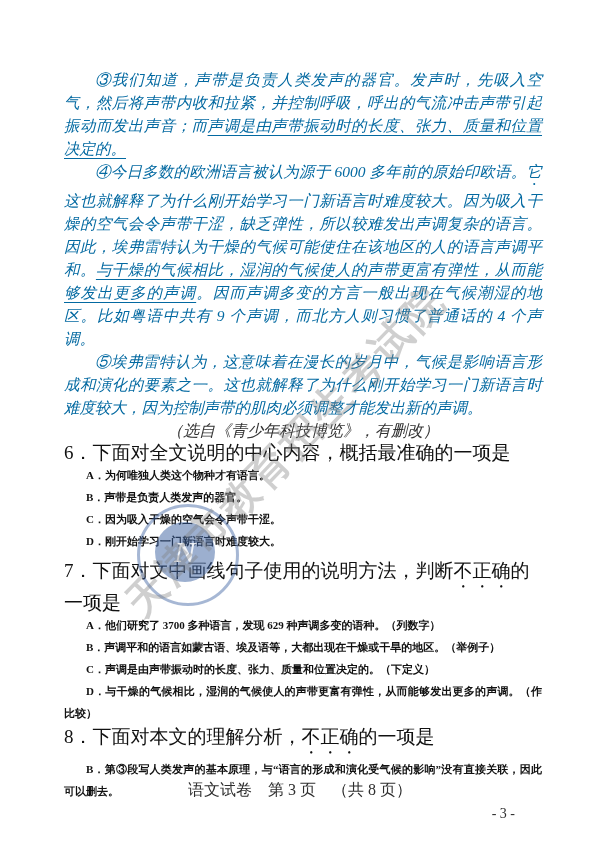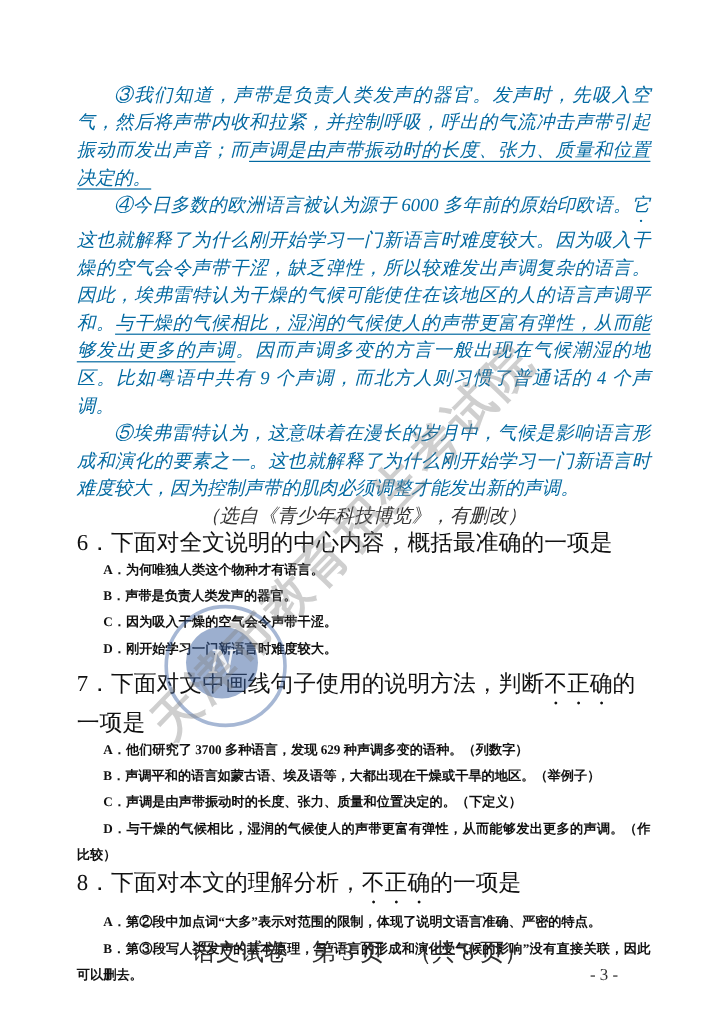--- a/index.html
+++ b/index.html
@@ -55,21 +55,21 @@
     font-size:11px;line-height:22px;
     font-weight:bold;
     text-indent:2em;
     text-align:justify;
     margin:0;
   }
   .footer-center{
     position:absolute;
     left:0;right:0;top:780px;
     text-align:center;
-    font-size:20px;color:#2e2e2e;
+    font-size:16px;color:#2e2e2e;
   }
   .page-number{
     position:absolute;
     top:806px;right:85px;
     font-size:14px;color:#2e2e2e;
   }
   
   .watermark-text{
     position:absolute;
     left:42px;top:425px;
@@ -141,21 +141,20 @@
     <div class="question q7">
       <p class="q-stem"><span>7．</span><span>下面对文中画线句子使用的说明方法，判断</span><span class="emph-dot">不正确</span><span>的一项是</span></p>
       <p class="q-option"><span>A．</span><span>他们研究了 3700 多种语言，发现 629 种声调多变的语种。（列数字）</span></p>
       <p class="q-option"><span>B．</span><span>声调平和的语言如蒙古语、埃及语等，大都出现在干燥或干旱的地区。（举例子）</span></p>
       <p class="q-option"><span>C．</span><span>声调是由声带振动时的长度、张力、质量和位置决定的。（下定义）</span></p>
       <p class="q-option"><span>D．</span><span>与干燥的气候相比，湿润的气候使人的声带更富有弹性，从而能够发出更多的声调。（作比较）</span></p>
     </div>
 
     <div class="question q8">
       <p class="q-stem"><span>8．</span><span>下面对本文的理解分析，</span><span class="emph-dot">不正确</span><span>的一项是</span></p>
-      <p class="q-option"><span>A．</span><span>第②段中加点词“大多”表示对范围的限制，体现了说明文语言准确、严密的特点。</span></p>
       <p class="q-option"><span>B．</span><span>第③段写人类发声的基本原理，与“语言的形成和演化受气候的影响”没有直接关联，因此可以删去。</span></p>
 
     </div>
 
   </div>
 
   <div class="footer-center">语文试卷　第 3 页　（共 8 页）</div>
   <div class="page-number">- 3 -</div>
 
 </div>

